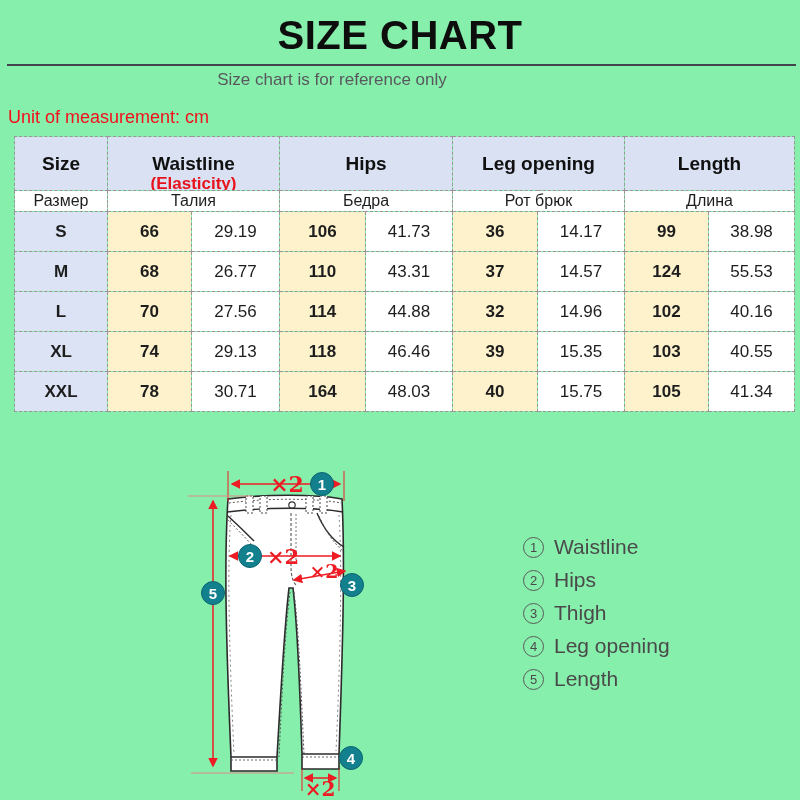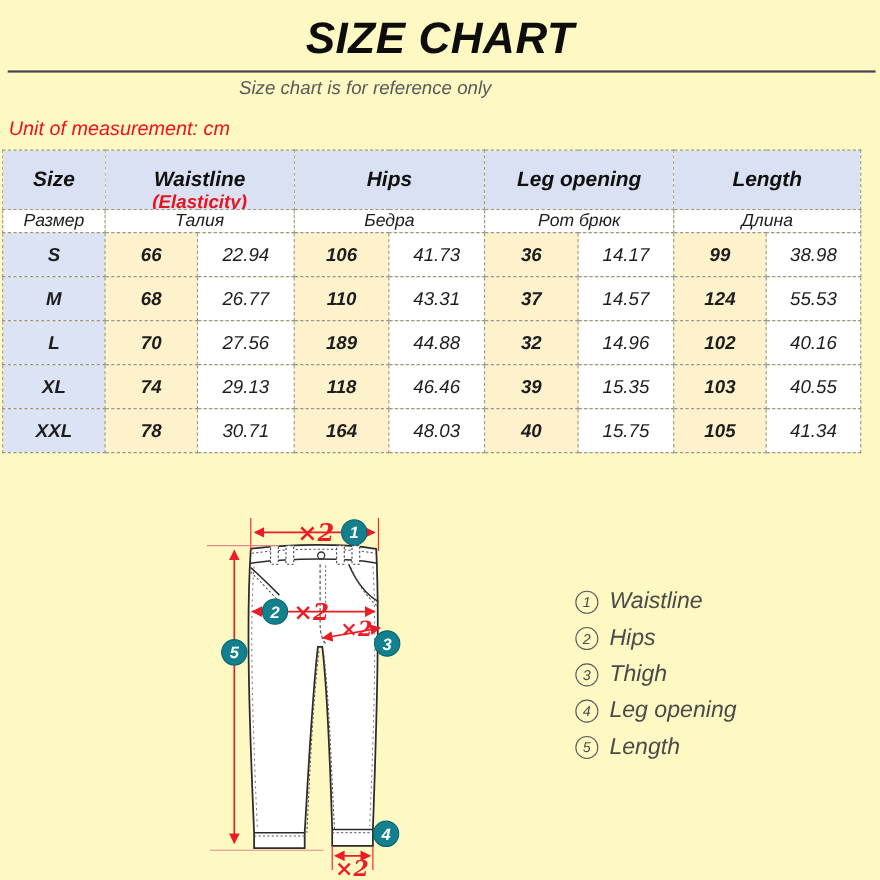--- a/index.html
+++ b/index.html
@@ -1,38 +1,38 @@
 <!DOCTYPE html>
 <html><head>
 <meta charset="utf-8">
 <style>
   * { margin:0; padding:0; box-sizing:border-box; }
   body { background:#fff; }
   .page {
-    position:relative; width:800px; height:800px; background:#fef9c3;
-    font-family:"Liberation Sans", sans-serif; overflow:hidden;font-style:italic;
+    position:relative; width:800px; height:800px; background:#86efac;
+    font-family:"Liberation Sans", sans-serif; overflow:hidden;
   }
   .title {
     position:absolute; top:13px; left:0; width:800px; text-align:center;
     font-size:40px; font-weight:700; color:#0d0d0d; letter-spacing:0.5px;
   }
   .divider {
     position:absolute; top:64px; left:7px; width:789px; height:0;
     border-top:2px solid #43434d;
   }
   .subtitle {
     position:absolute; top:70px; left:0; width:664px; text-align:center;
     font-size:17px; color:#58585c;
   }
   .unit-note {
     position:absolute; top:107px; left:8px;
     font-size:18px; color:#f2101c;
   }
   table.size-table {
-    position:absolute; top:136px; left:2px; width:780px;
+    position:absolute; top:136px; left:14px; width:780px;
     border-collapse:collapse; table-layout:fixed;
   }
   table.size-table td {
     border:1px dashed #979797; text-align:center; vertical-align:middle;
     font-size:17px; color:#1d1d1d; overflow:hidden;
   }
   tr.hdr-en td { background:#d9e1f2; font-size:19px; font-weight:700; color:#101010; position:relative; }
   tr.hdr-ru td { background:#ffffff; font-size:16px; font-weight:400; }
   tr.hdr-unit td { background:#fdf2cc; font-size:16px; }
   .elastic-note {
@@ -88,21 +88,21 @@
     <tr class="hdr-ru" style="height:21px">
       <td>Размер</td>
       <td colspan="2">Талия</td>
       <td colspan="2">Бедра</td>
       <td colspan="2">Рот брюк</td>
       <td colspan="2">Длина</td>
     </tr>
     <tr style="height:40px">
       <td class="c-size">S</td>
       <td class="c-cm">66</td>
-      <td class="c-inch">22.94</td>
+      <td class="c-inch">29.19</td>
       <td class="c-cm">106</td>
       <td class="c-inch">41.73</td>
       <td class="c-cm">36</td>
       <td class="c-inch">14.17</td>
       <td class="c-cm">99</td>
       <td class="c-inch">38.98</td>
     </tr>
     <tr style="height:40px">
       <td class="c-size">M</td>
       <td class="c-cm">68</td>
@@ -111,21 +111,21 @@
       <td class="c-inch">43.31</td>
       <td class="c-cm">37</td>
       <td class="c-inch">14.57</td>
       <td class="c-cm">124</td>
       <td class="c-inch">55.53</td>
     </tr>
     <tr style="height:40px">
       <td class="c-size">L</td>
       <td class="c-cm">70</td>
       <td class="c-inch">27.56</td>
-      <td class="c-cm">189</td>
+      <td class="c-cm">114</td>
       <td class="c-inch">44.88</td>
       <td class="c-cm">32</td>
       <td class="c-inch">14.96</td>
       <td class="c-cm">102</td>
       <td class="c-inch">40.16</td>
     </tr>
     <tr style="height:40px">
       <td class="c-size">XL</td>
       <td class="c-cm">74</td>
       <td class="c-inch">29.13</td>

